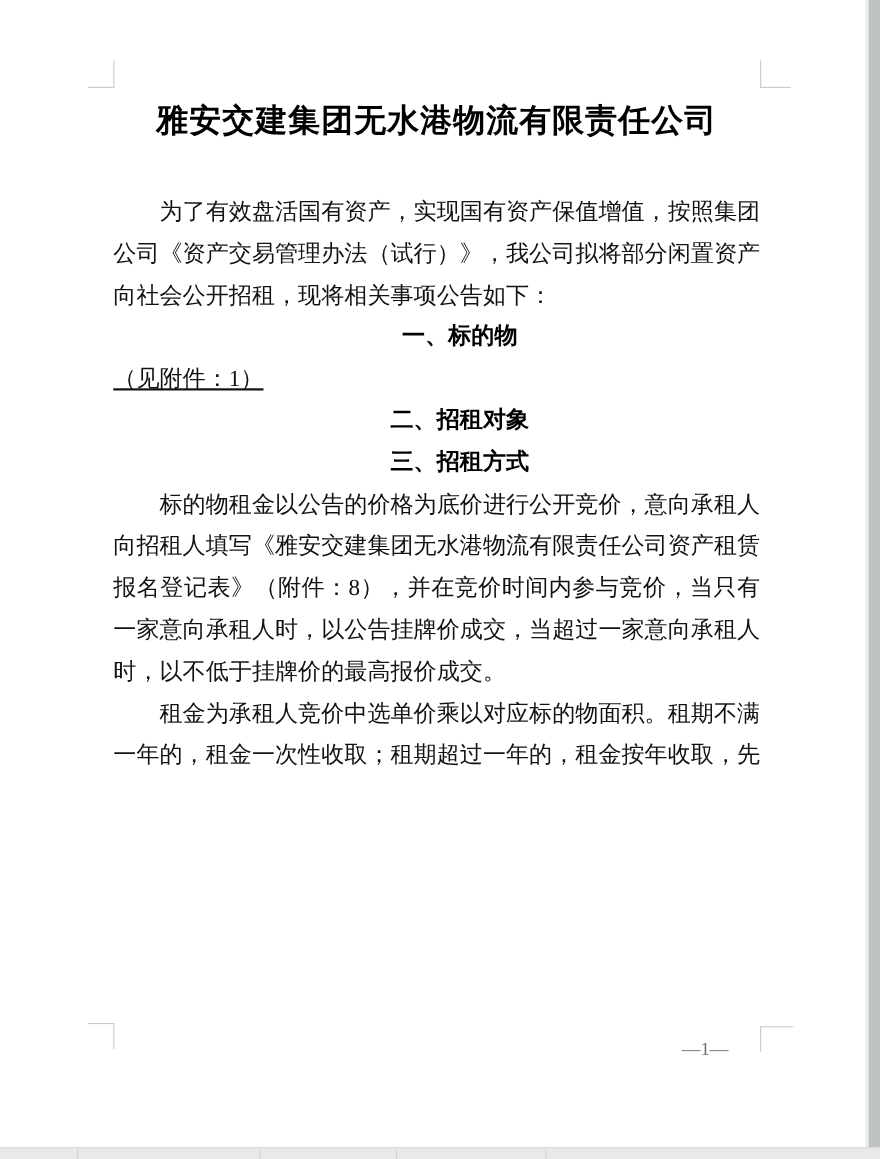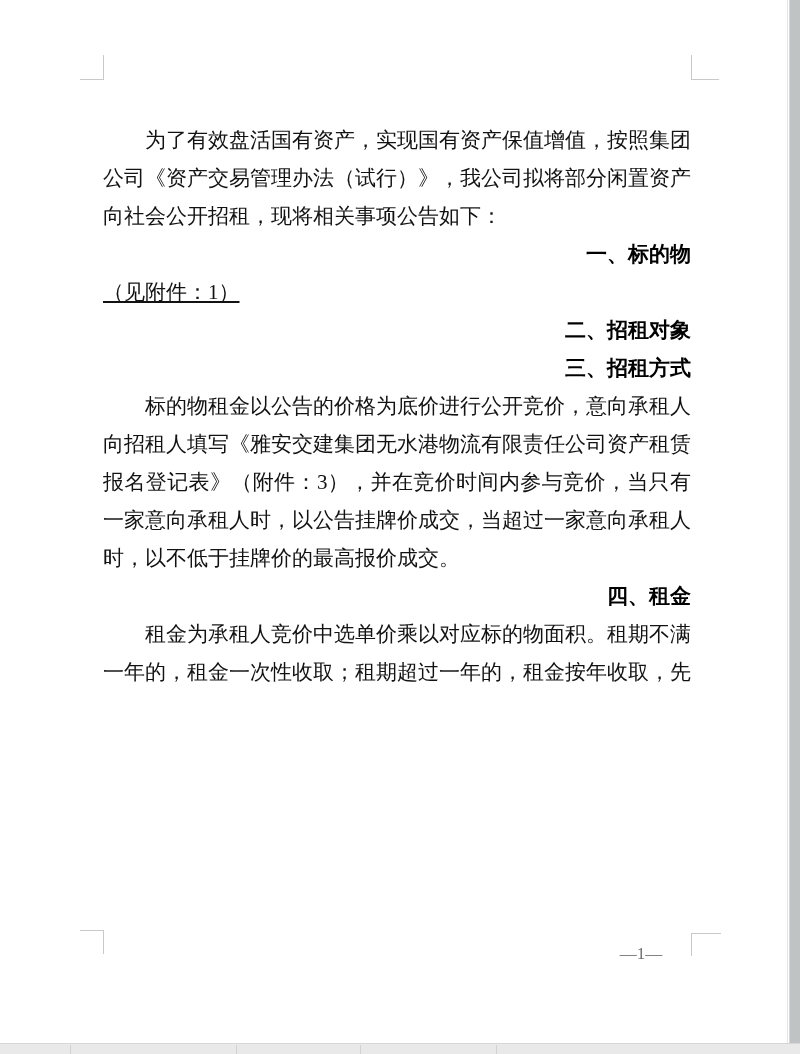--- a/index.html
+++ b/index.html
@@ -60,21 +60,21 @@
     color: #121212;
     text-align: justify;
   }
   .para.body  { text-indent: 2em; }
   .para.plain { text-indent: 0; text-decoration: underline; }
   .para.heading {
     text-indent: 2em;
     font-weight: 700;
     color: #000000;
     font-family: "Liberation Sans","DejaVu Sans",sans-serif;
-    text-align: right;
+    text-align: center;
   }
 
   .page-number {
     position: absolute;
     left: 613px;
     top: 944px;
     width: 56px;
     text-align: center;
     font-size: 17px;
     color: #6f6f6f;
@@ -112,29 +112,29 @@
 
   <div class="page">
 
     <div class="crop tl"></div>
     <div class="crop tr"></div>
     <div class="crop bl"></div>
     <div class="crop br"></div>
 
     <div class="text-area">
       <div class="doc-title">
+        <div class="line">雅安交建集团无水港物流有限责任公司</div>
       </div>
       <div class="paragraphs">
           <div class="para body">为了有效盘活国有资产，实现国有资产保值增值，按照集团公司《资产交易管理办法（试行）》，我公司拟将部分闲置资产向社会公开招租，现将相关事项公告如下：</div>
           <div class="para heading">一、标的物</div>
           <div class="para plain">（见附件：1）</div>
           <div class="para heading">二、招租对象</div>
           <div class="para heading">三、招租方式</div>
-          <div class="para body">标的物租金以公告的价格为底价进行公开竞价，意向承租人向招租人填写《雅安交建集团无水港物流有限责任公司资产租赁报名登记表》（附件：3），并在竞价时间内参与竞价，当只有一家意向承租人时，以公告挂牌价成交，当超过一家意向承租人时，以不低于挂牌价的最高报价成交。</div>
-          <div class="para heading">四、租金</div>
+          <div class="para body">标的物租金以公告的价格为底价进行公开竞价，意向承租人向招租人填写《雅安交建集团无水港物流有限责任公司资产租赁报名登记表》（附件：8），并在竞价时间内参与竞价，当只有一家意向承租人时，以公告挂牌价成交，当超过一家意向承租人时，以不低于挂牌价的最高报价成交。</div>
           <div class="para body">租金为承租人竞价中选单价乘以对应标的物面积。租期不满一年的，租金一次性收取；租期超过一年的，租金按年收取，先</div>
         </div>
     </div>
 
     <div class="page-number">—1—</div>
   </div>
 
   <div class="scrollbar"></div>
 
   <div class="statusbar">

